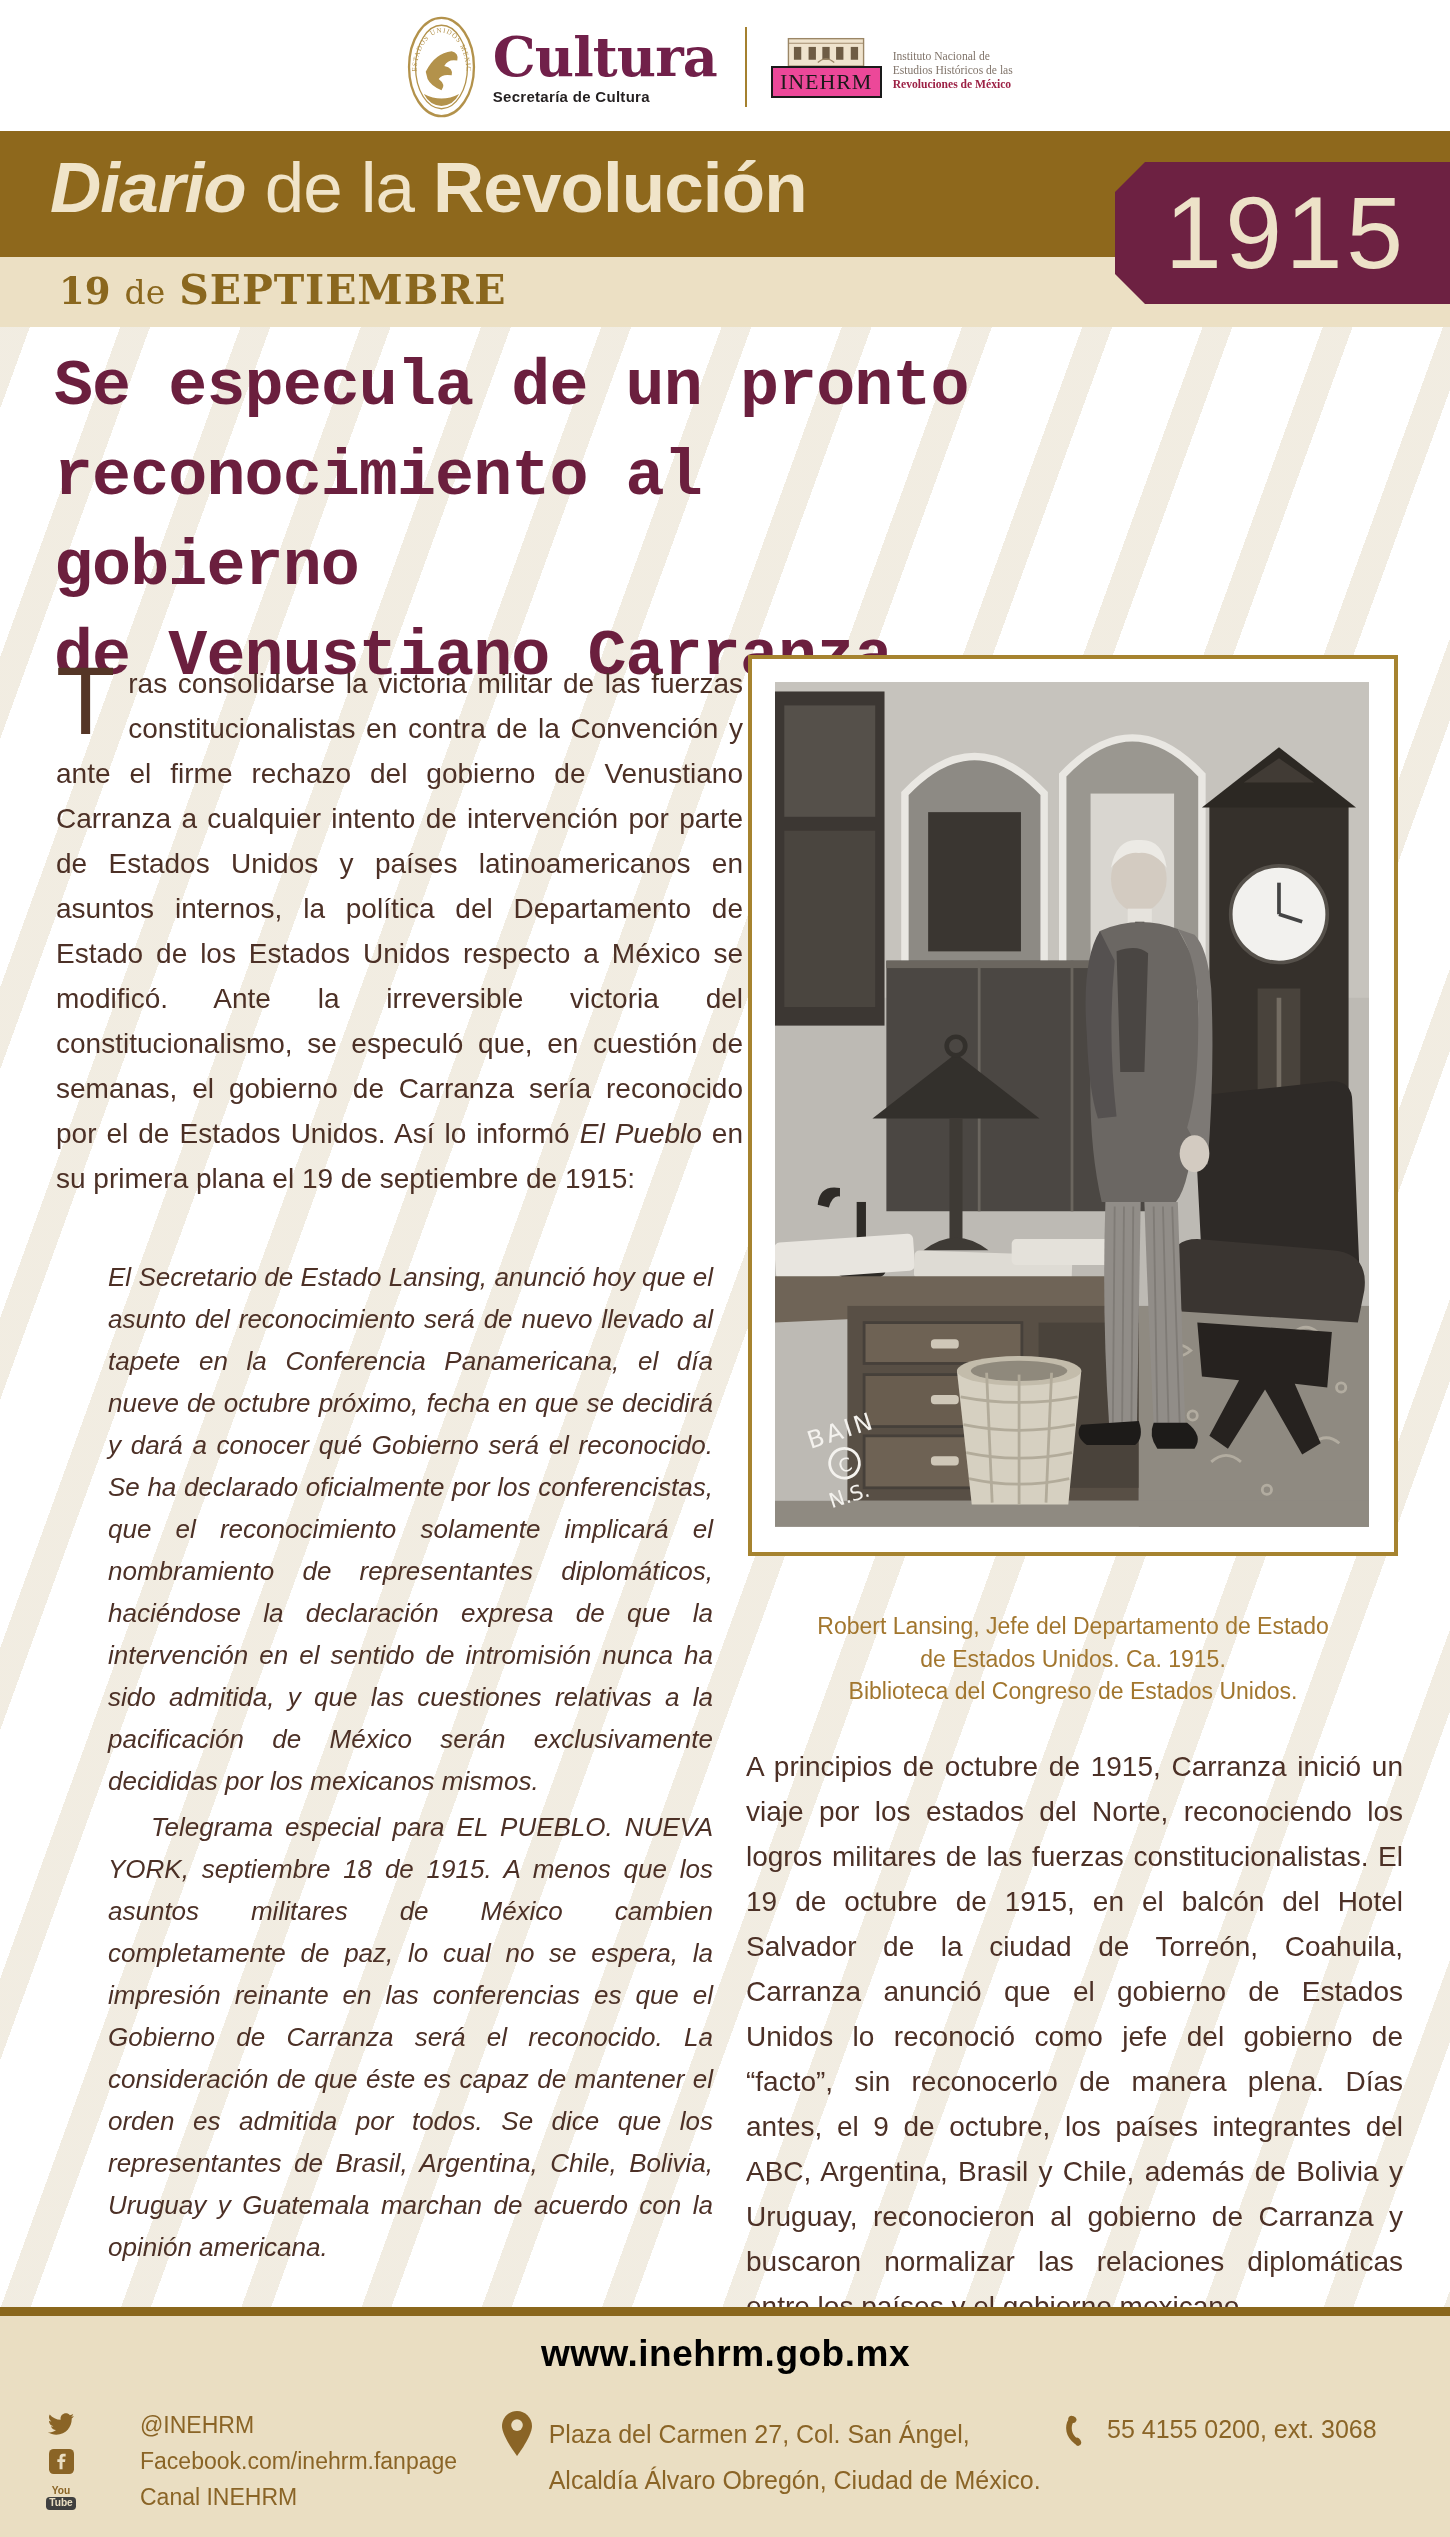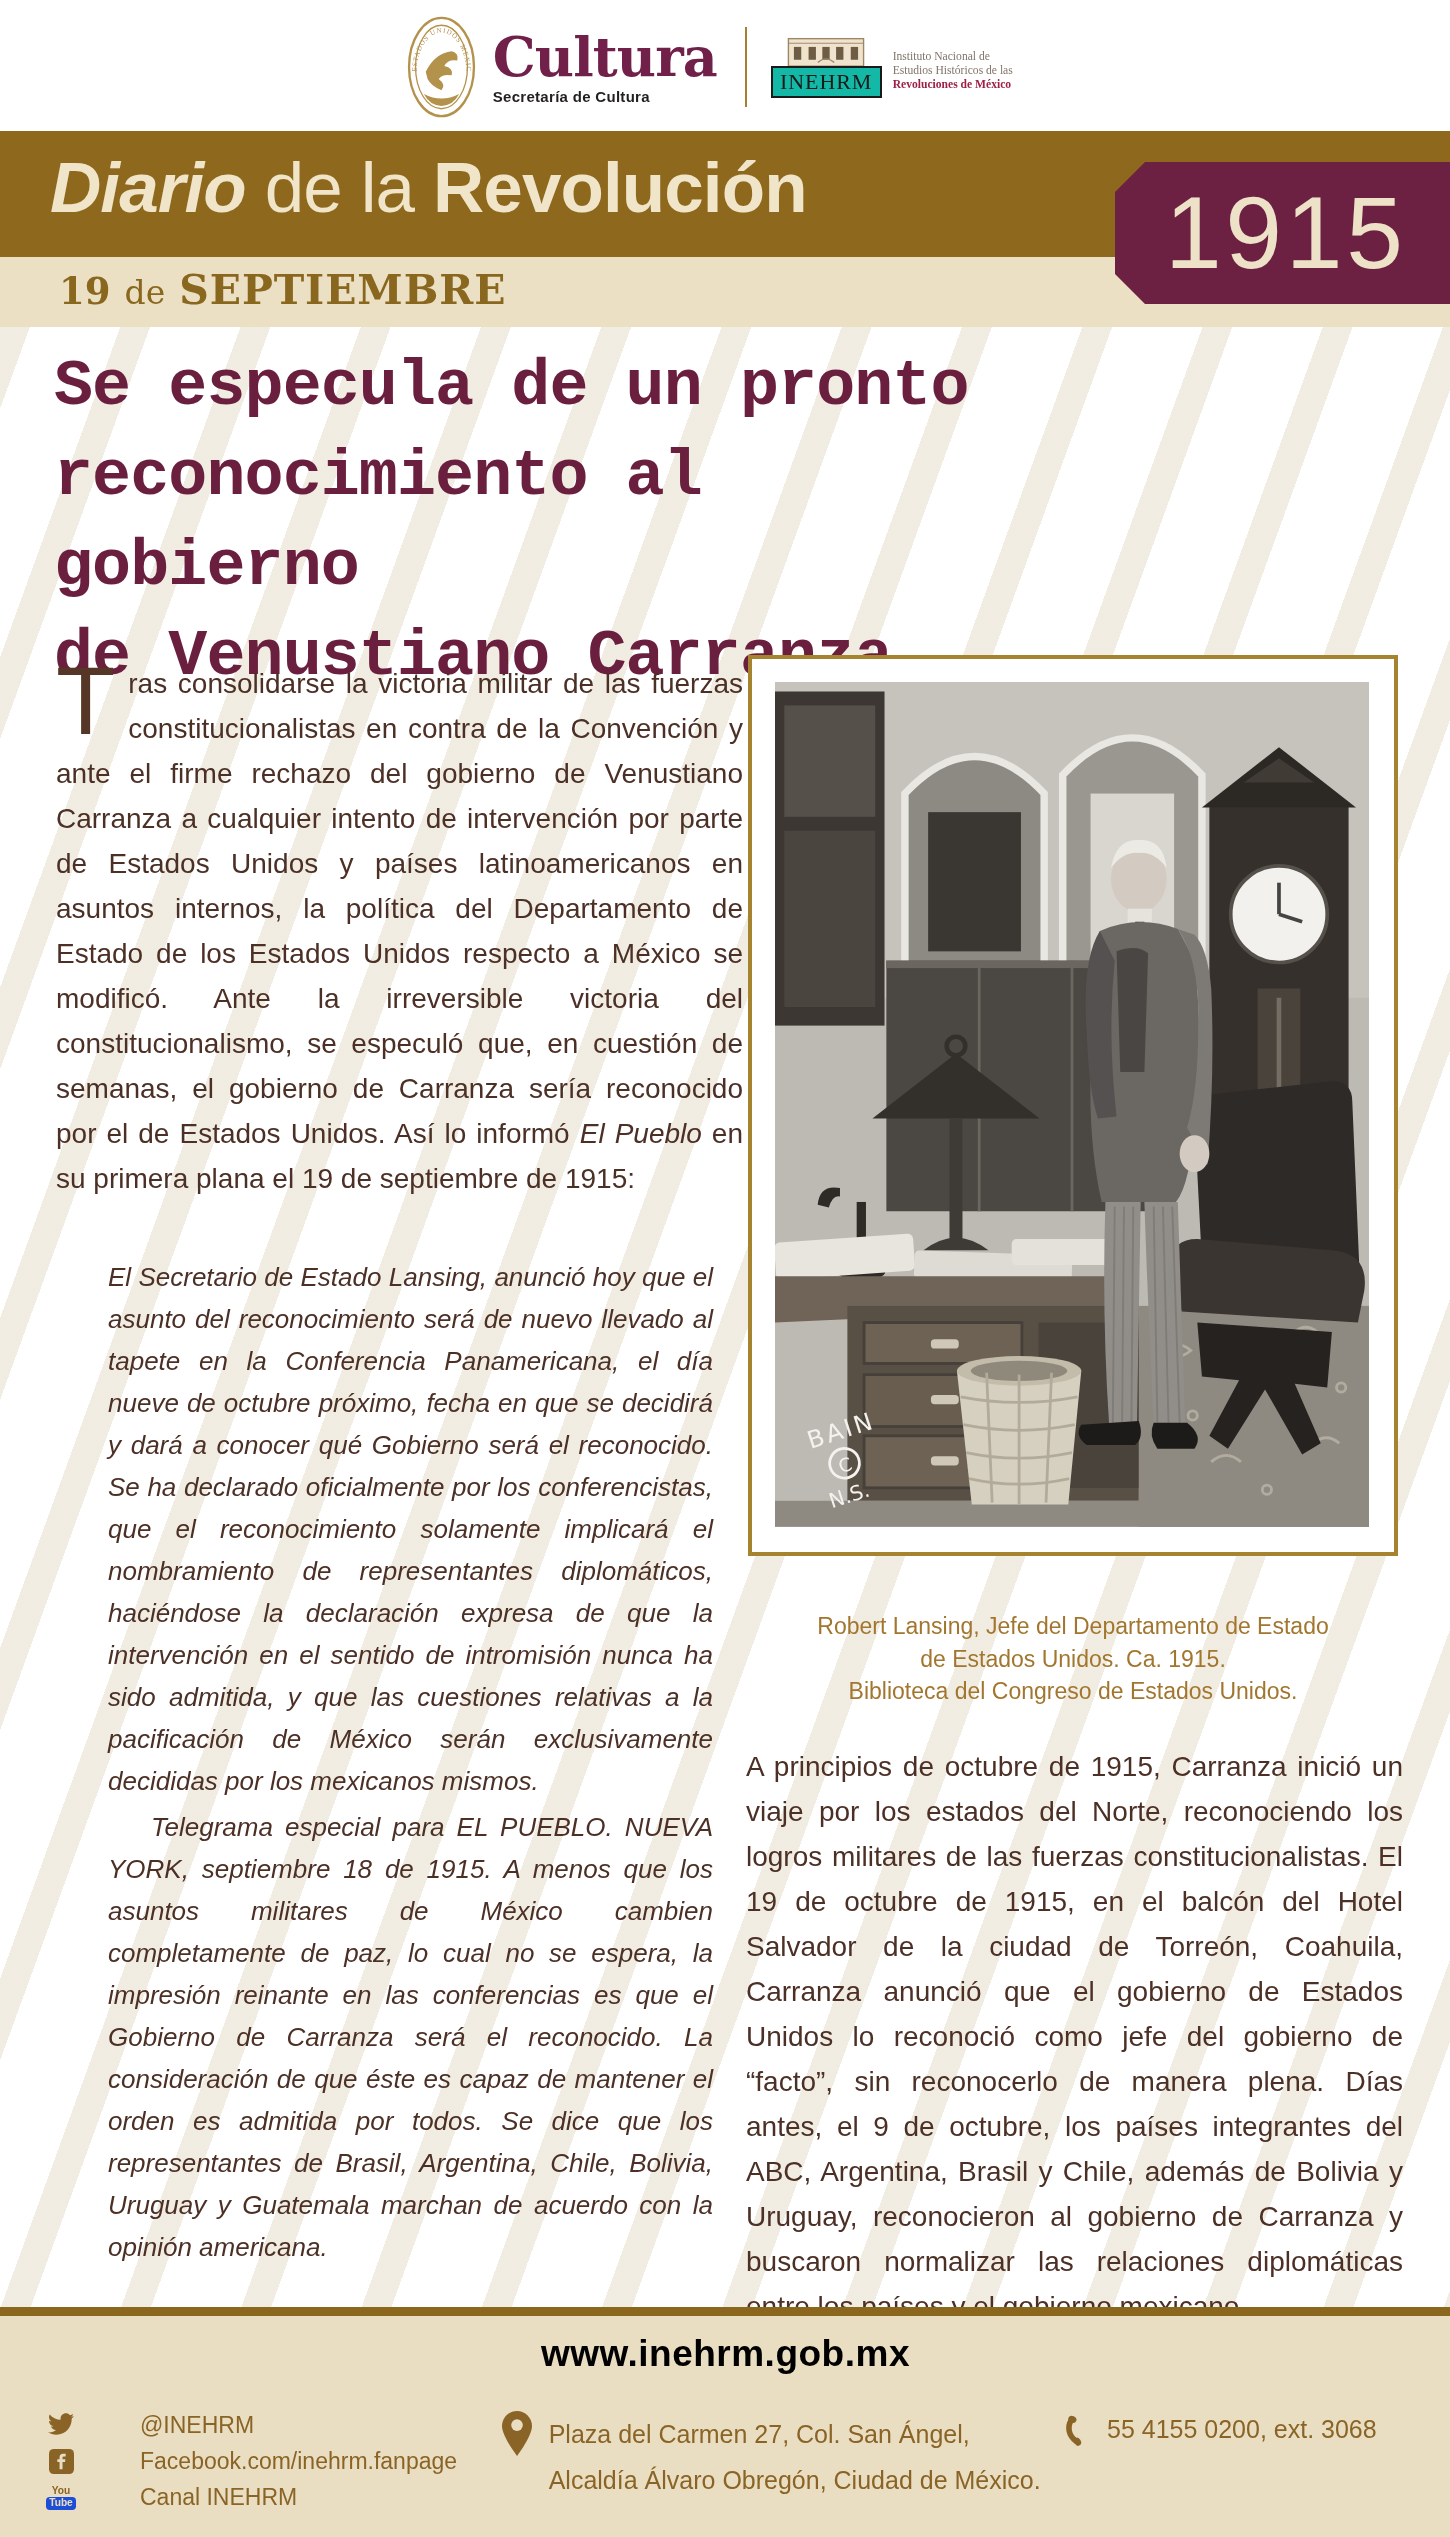--- a/index.html
+++ b/index.html
@@ -12,21 +12,21 @@
   .header-white{position:absolute;left:0;top:0;width:1451px;height:131px;background:#ffffff;}
   .logo-row{position:absolute;left:407px;top:11px;height:111px;display:flex;align-items:center;}
   .eagle{width:69px;height:102px;margin-right:16.7px;}
   .cultura-block{display:flex;flex-direction:column;justify-content:center;}
   .cultura-word{font-family:"DejaVu Serif",serif;font-weight:bold;font-size:54px;color:#71204a;line-height:58px;letter-spacing:-0.9px;}
   .cultura-sub{font-size:15px;font-weight:bold;color:#231f20;margin-top:1.9px;letter-spacing:0.3px;}
   .header-divider{width:1.9px;height:80px;background:#a5812f;margin:0 24px 0 28px;}
   .inehrm-block{display:flex;align-items:flex-end;}
   .inehrm-left{display:flex;flex-direction:column;align-items:center;}
   .inehrm-building{width:80px;height:33px;}
-  .inehrm-box{border:2.3px solid #1a1a1a;background:#14b8a6;padding:0.9px 7.4px 1.9px 7.4px;margin-top:-1.9px;}
+  .inehrm-box{border:2.3px solid #1a1a1a;background:#ec4899;padding:0.9px 7.4px 1.9px 7.4px;margin-top:-1.9px;}
   .inehrm-box span{font-family:"Liberation Serif",serif;font-size:22px;color:#1a1a1a;letter-spacing:0.9px;}
   .inehrm-right{margin-left:11px;margin-bottom:5.6px;font-family:"Liberation Serif",serif;font-size:11.6px;line-height:14.4px;color:#80746a;}
   .inehrm-right .maroon-line{color:#9c2145;font-weight:bold;}
   
   .band-olive{position:absolute;left:0;top:131px;width:1451px;height:126px;background:#8e681c;}
   .band-title{position:absolute;left:50px;top:147px;font-size:71px;color:#f0e4c9;letter-spacing:-0.9px;white-space:nowrap;}
   .band-title .t-italic{font-style:italic;font-weight:bold;}
   .band-title .t-light{font-weight:normal;}
   .band-title .t-bold{font-weight:bold;}
   .band-cream{position:absolute;left:0;top:257px;width:1451px;height:70px;background:#ece0c4;}
@@ -61,21 +61,21 @@
   .footer{position:absolute;left:0;top:2316px;width:1451px;height:221px;background:#eadec2;}
   .footer-url{position:absolute;left:0;top:2333px;width:1451px;text-align:center;
     color:#000000;font-size:37px;font-weight:bold;letter-spacing:0.5px;}
   .f-col{position:absolute;color:#8a6426;}
   .social-col{left:45px;top:2411px;}
   .social-row{display:flex;align-items:center;margin-bottom:8.4px;height:28px;gap:48px;}
   .social-row .ic{width:32px;display:flex;justify-content:center;margin-right:15px;}
   .social-row .lbl{font-size:23px;}
   .yt-mini{display:flex;flex-direction:column;align-items:center;line-height:1;}
   .yt-mini .yt-you{font-size:10.2px;font-weight:bold;color:#8a6426;}
-  .yt-mini .yt-tube{background:#1d4ed8;color:#eadec2;font-size:10.2px;font-weight:bold;
+  .yt-mini .yt-tube{background:#404040;color:#eadec2;font-size:10.2px;font-weight:bold;
     border-radius:3.7px;padding:0.9px 3.7px 1.9px 3.7px;margin-top:0.9px;}
   .addr-col{left:502px;top:2411px;display:flex;}
   .addr-text{margin-left:16.7px;font-size:25px;line-height:46px;}
   .addr-text div{white-space:nowrap;}
   .phone-col{left:1064px;top:2415px;display:flex;align-items:flex-start;}
   .phone-col .lbl{font-size:25px;margin-left:15px;white-space:nowrap;}
 </style>
 </head>
 <body>
 

